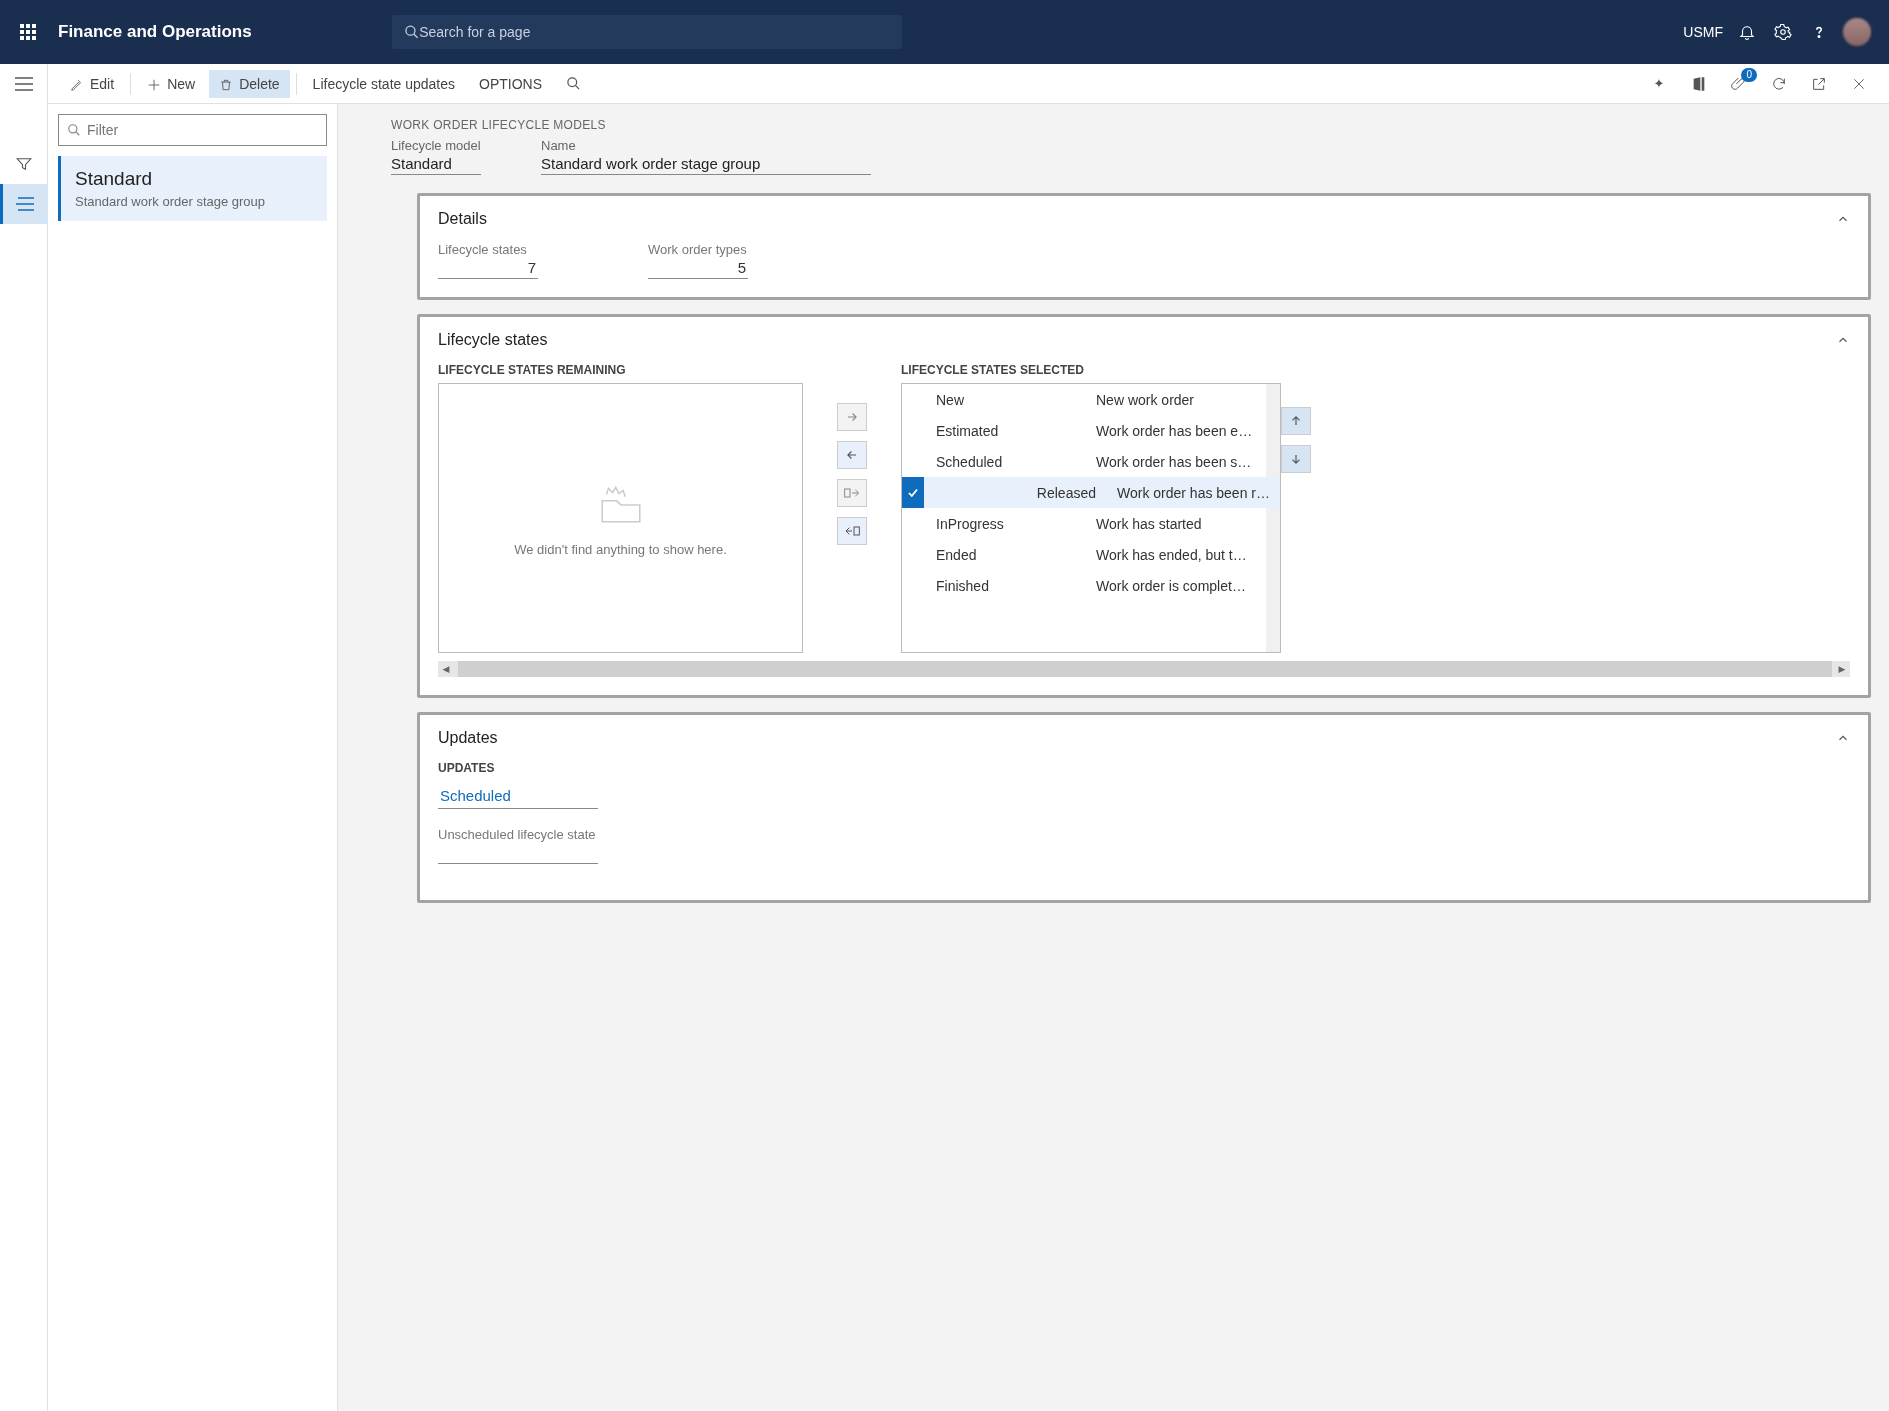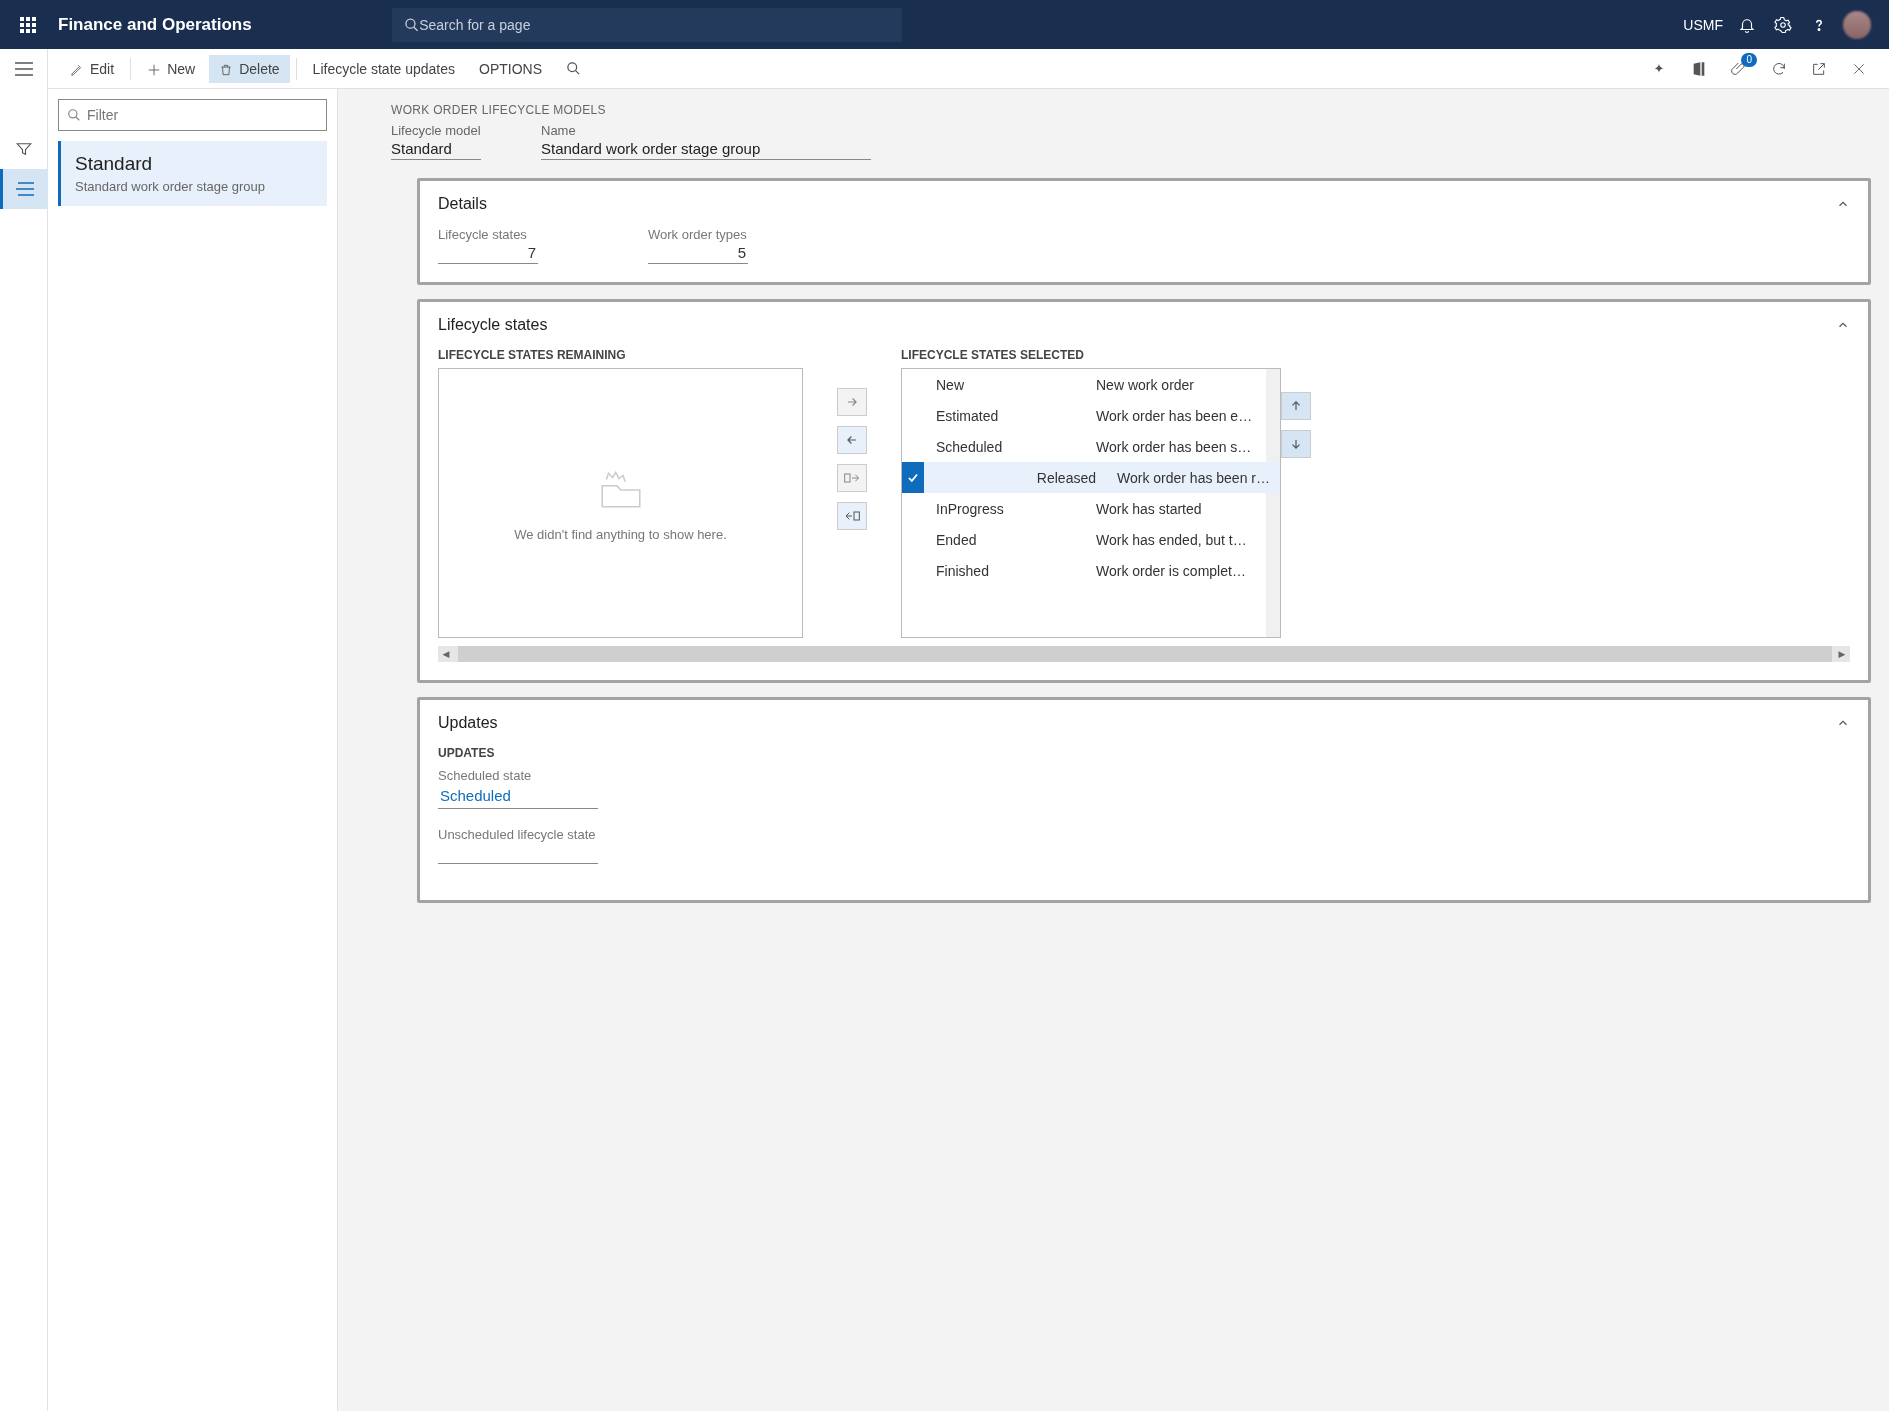--- a/index.html
+++ b/index.html
@@ -6,21 +6,21 @@
   body {
     font-family: "Segoe UI", Arial, sans-serif;
     font-size: 13px;
     color: #333;
     background: #f3f3f3;
     overflow: hidden;
   }
   
   
   .navbar {
-    height: 49px;
+    height: 64px;
     background: #1a2e4f;
     display: flex;
     align-items: center;
     color: #fff;
     padding: 0 8px;
   }
   .navbar .waffle {
     width: 40px; height: 48px; display: flex; align-items: center; justify-content: center; cursor: pointer;
   }
   .navbar .waffle svg { fill: #fff; }
@@ -458,21 +458,20 @@
         <div class="card">
           <div class="card-head">
             <span>Updates</span>
             <svg width="14" height="14" viewBox="0 0 24 24" fill="none" stroke="#555" stroke-width="2">
                 <path d="M6 15l6-6 6 6"></path>
               </svg>
           </div>
           <div class="card-body">
             <div class="upd-head">UPDATES</div>
             <div class="upd-field">
-              <div class="lab">Scheduled state</div>
               <div class="val link">Scheduled</div>
             </div>
             <div class="upd-field">
               <div class="lab">Unscheduled lifecycle state</div>
               <div class="val"></div>
             </div>
           </div>
         </div>
 
       </div>

